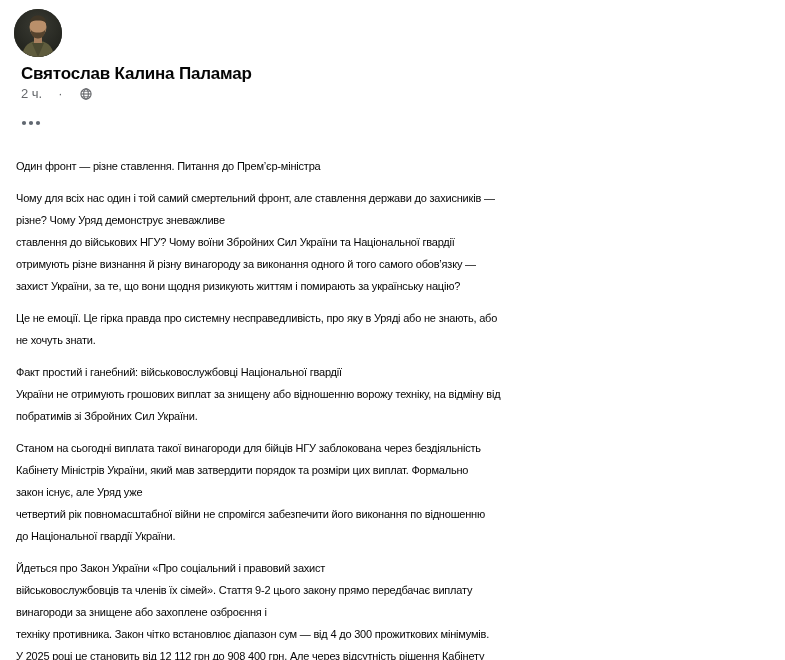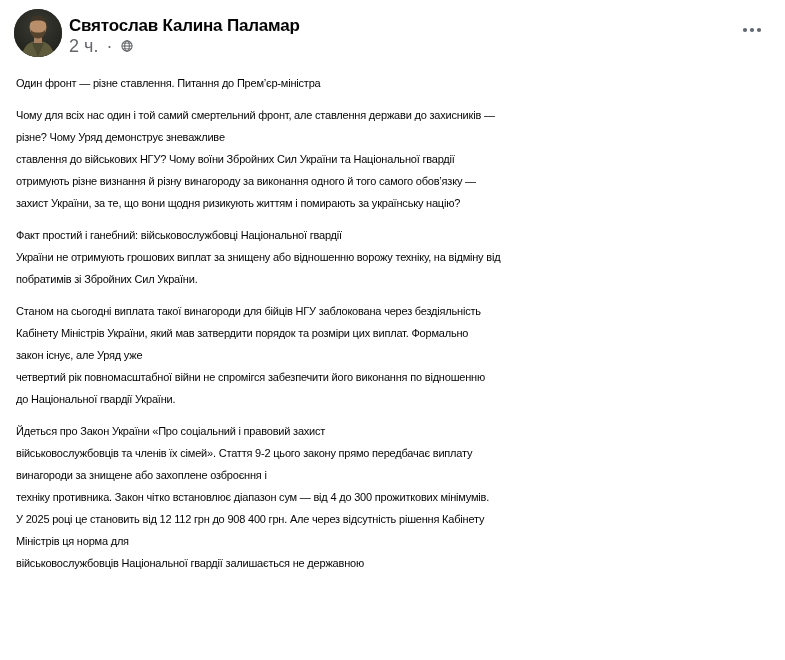--- a/index.html
+++ b/index.html
@@ -1,34 +1,34 @@
 <!DOCTYPE html>
 <html><head>
 <meta charset="utf-8">
 <style>
   html, body { margin: 0; padding: 0; background: #ffffff; }
   body { font-family: "Liberation Sans", "DejaVu Sans", sans-serif; }
   .post {
     width: 785px; height: 660px; background: #ffffff;
     overflow: hidden; position: relative; box-sizing: border-box;
   }
-  .post-header { display: flex; align-items: flex-start; padding: 9px 16px 0 14px; }
+  .post-header { display: flex; align-items: flex-start; padding: 9px 16px 0 14px; flex-direction: column; }
   .avatar {
     width: 48px; height: 48px; border-radius: 50%; overflow: hidden;
     flex: 0 0 48px; cursor: pointer; background: #23241f;
   }
   .avatar svg { display: block; }
   .header-info { margin-left: 7px; padding-top: 7px; flex: 1; min-width: 0; }
   .author-name {
     font-size: 17px; font-weight: 700; color: #050505;
     line-height: 19px; letter-spacing: -0.2px; cursor: pointer; display: inline-block;
   }
   .meta-row {
-    display: flex; align-items: center; gap: 8px;
-    margin-top: 3px; color: #65676B; font-size: 18px; line-height: 16px;
+    display: flex; align-items: center; gap: 16px;
+    margin-top: 3px; color: #65676B; font-size: 13px; line-height: 16px;
   }
   .meta-row .timestamp { cursor: pointer; }
   .globe { display: inline-flex; margin-left: 1px; }
   .menu-btn {
     width: 34px; height: 34px; border-radius: 50%;
     display: flex; align-items: center; justify-content: center;
     cursor: pointer; margin-top: 4px; flex: 0 0 34px;
   }
   .post-body {
     padding: 0 6px 0 16px; margin-top: 15px;
@@ -94,20 +94,22 @@
 
   </div>
 
   <div class="post-body">
     <p class="post-paragraph">Один фронт — різне ставлення. Питання до Прем’єр-міністра</p>
     <p class="post-paragraph">Чому для всіх нас один і той самий смертельний фронт, але ставлення держави до захисників —
 різне? Чому Уряд демонструє зневажливе
 ставлення до військових НГУ? Чому воїни Збройних Сил України та Національної гвардії
 отримують різне визнання й різну винагороду за виконання одного й того самого обов’язку —
 захист України, за те, що вони щодня ризикують життям і помирають за українську націю?</p>
+    <p class="post-paragraph">Це не емоції. Це гірка правда про системну несправедливість, про яку в Уряді або не знають, або
+не хочуть знати.</p>
     <p class="post-paragraph">Факт простий і ганебний: військовослужбовці Національної гвардії
 України не отримують грошових виплат за знищену або відношенню ворожу техніку, на відміну від
 побратимів зі Збройних Сил України.</p>
     <p class="post-paragraph">Станом на сьогодні виплата такої винагороди для бійців НГУ заблокована через бездіяльність
 Кабінету Міністрів України, який мав затвердити порядок та розміри цих виплат. Формально
 закон існує, але Уряд уже
 четвертий рік повномасштабної війни не спромігся забезпечити його виконання по відношенню
 до Національної гвардії України.</p>
     <p class="post-paragraph">Йдеться про Закон України «Про соціальний і правовий захист
 військовослужбовців та членів їх сімей». Стаття 9-2 цього закону прямо передбачає виплату

